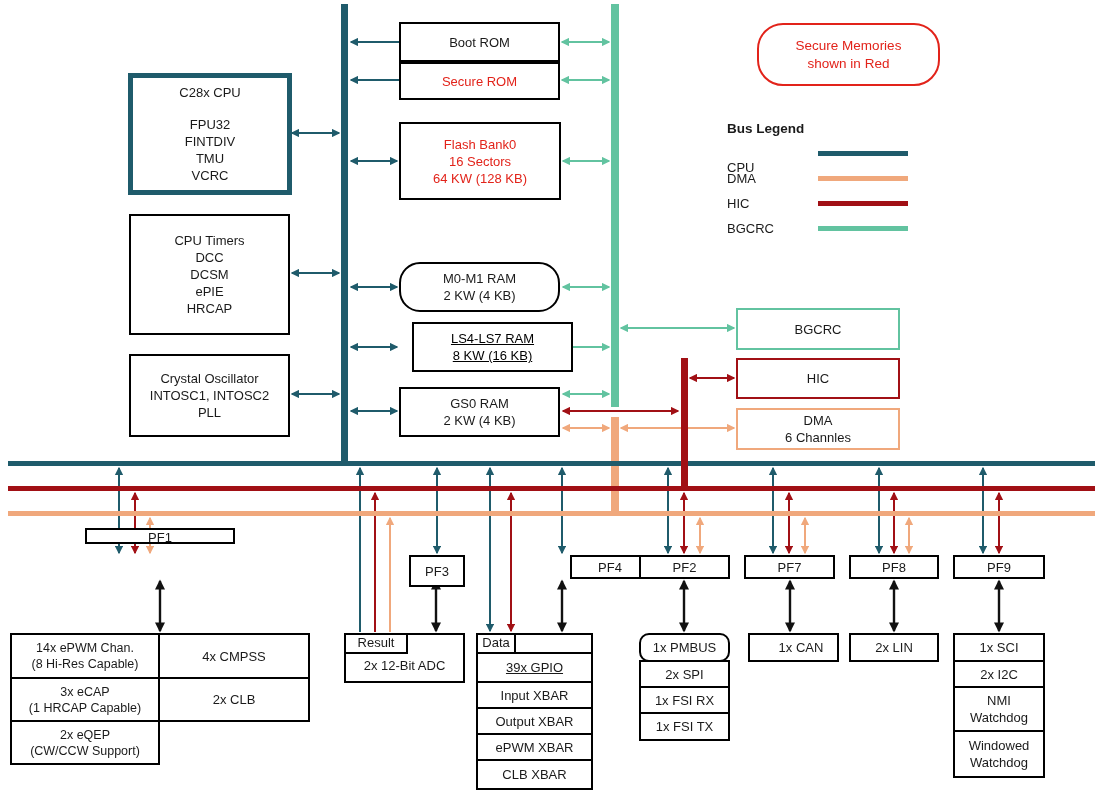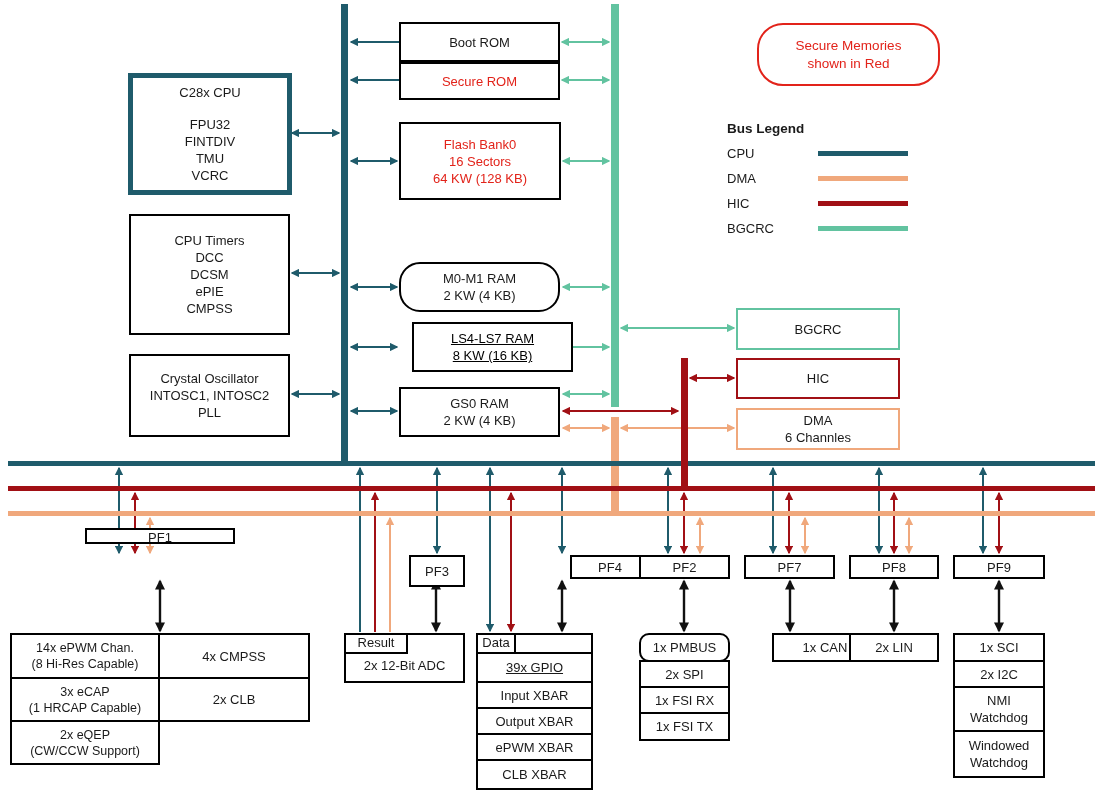--- a/index.html
+++ b/index.html
@@ -95,21 +95,21 @@
       <line x1="894" y1="581" x2="894" y2="631" stroke="#111111" stroke-width="2.4" marker-start="url(#arr-black)" marker-end="url(#arr-black)"></line>
       <line x1="999" y1="581" x2="999" y2="631" stroke="#111111" stroke-width="2.4" marker-start="url(#arr-black)" marker-end="url(#arr-black)"></line>
     </svg>
 
   <div class="node b-c2" id="secure-note" style="left: 757px; top: 23px; width: 183px; height: 63px; font-size: 13.5px; line-height: 18px; border-color: rgb(226, 35, 26); color: rgb(226, 35, 26); border-radius: 26px;">
     <span class="line">Secure Memories</span>
     <span class="line">shown in Red</span>
   </div>
 
   <div class="legend-text legend-title" style="left:727px;top:121px;">Bus Legend</div>
-  <div class="legend-text" style="left:727px;top:146px;">CPU</div>
+  <div class="legend-text" style="left:727px;top:160px;">CPU</div>
   <div class="legend-text" style="left:727px;top:171px;">DMA</div>
   <div class="legend-text" style="left:727px;top:196px;">HIC</div>
   <div class="legend-text" style="left:727px;top:221px;">BGCRC</div>
   <div class="bus" style="left: 818px; top: 151px; width: 90px; height: 5px; z-index: 4; background: rgb(31, 91, 107);"></div>
   <div class="bus" style="left: 818px; top: 176px; width: 90px; height: 5px; z-index: 4; background: rgb(240, 168, 124);"></div>
   <div class="bus" style="left: 818px; top: 201px; width: 90px; height: 5px; z-index: 4; background: rgb(161, 16, 21);"></div>
   <div class="bus" style="left: 818px; top: 226px; width: 90px; height: 5px; z-index: 4; background: rgb(98, 195, 160);"></div>
 
   <div class="bus" id="bus-dma-v" style="left: 611px; top: 417px; width: 8px; height: 99px; z-index: 2; background: rgb(240, 168, 124);"></div>
   <div class="bus" id="bus-cpu-h" style="left: 8px; top: 461px; width: 1087px; height: 5px; z-index: 3; background: rgb(31, 91, 107);"></div>
@@ -124,21 +124,21 @@
       <span class="line">FPU32</span>
       <span class="line">FINTDIV</span>
       <span class="line">TMU</span>
       <span class="line">VCRC</span>
     </div>
     <div class="node b-black" style="left:129px;top:214px;width:161px;height:121px;">
       <span class="line">CPU Timers</span>
       <span class="line">DCC</span>
       <span class="line">DCSM</span>
       <span class="line">ePIE</span>
-      <span class="line">CMPSS</span>
+      <span class="line">HRCAP</span>
     </div>
     <div class="node b-black" style="left:129px;top:354px;width:161px;height:83px;">
       <span class="line">Crystal Oscillator</span>
       <span class="line">INTOSC1, INTOSC2</span>
       <span class="line">PLL</span>
     </div>
     <div class="node b-black" style="left:399px;top:22px;width:161px;height:40px;">
       <span class="line">Boot ROM</span>
     </div>
     <div class="node b-black" style="left: 399px; top: 62px; width: 161px; height: 38px; color: rgb(226, 35, 26);">
@@ -241,21 +241,21 @@
     </div>
     <div class="node b-black" style="left:639px;top:660px;width:91px;height:28px;">
       <span class="line">2x SPI</span>
     </div>
     <div class="node b-black" style="left:639px;top:686px;width:91px;height:28px;">
       <span class="line">1x FSI RX</span>
     </div>
     <div class="node b-black" style="left:639px;top:712px;width:91px;height:29px;">
       <span class="line">1x FSI TX</span>
     </div>
-    <div class="node b-black" style="left:772px;top:633px;width:91px;height:29px;padding-left:15px;">
+    <div class="node b-black" style="left:748px;top:633px;width:91px;height:29px;padding-left:15px;">
       <span class="line">1x CAN</span>
     </div>
     <div class="node b-black" style="left:849px;top:633px;width:90px;height:29px;">
       <span class="line">2x LIN</span>
     </div>
     <div class="node b-black" style="left:953px;top:633px;width:92px;height:29px;">
       <span class="line">1x SCI</span>
     </div>
     <div class="node b-black" style="left:953px;top:660px;width:92px;height:28px;">
       <span class="line">2x I2C</span>

